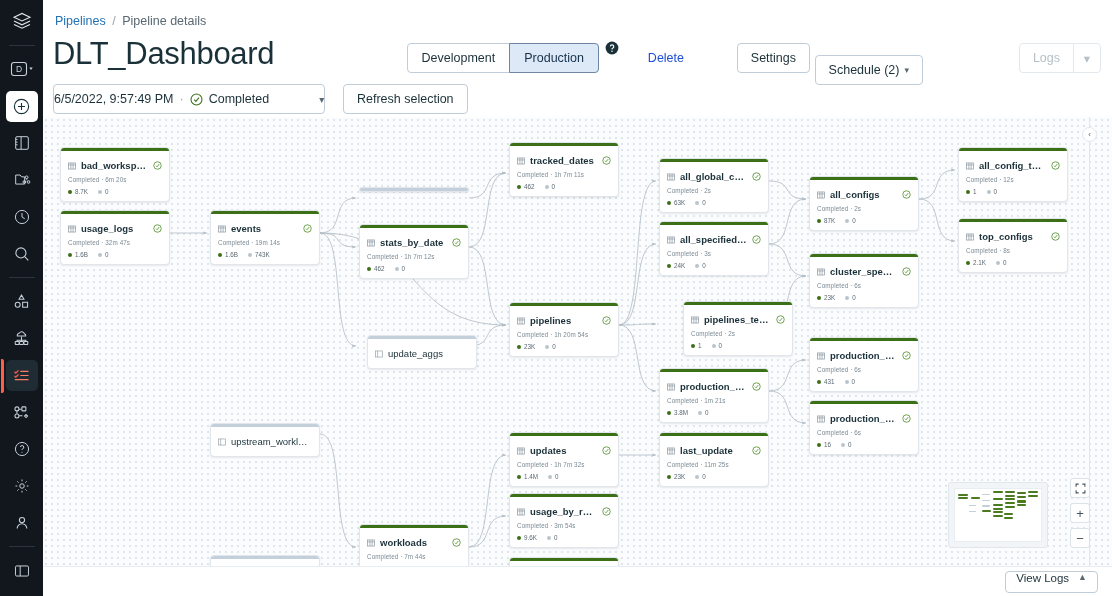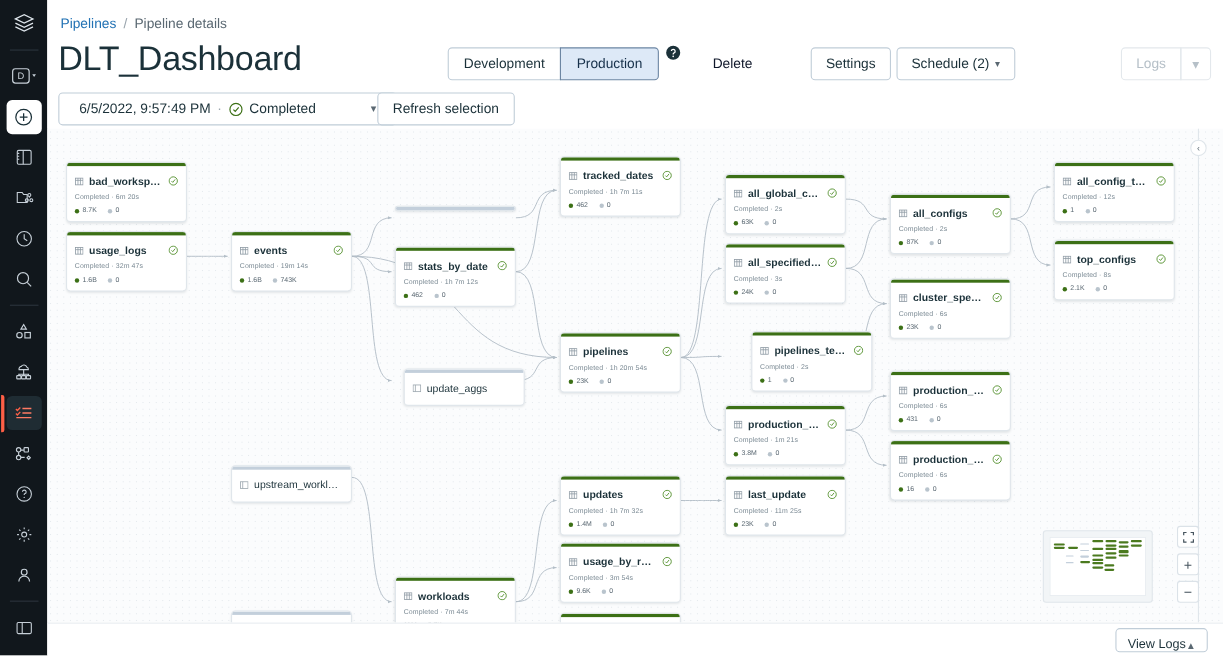--- a/index.html
+++ b/index.html
@@ -54,33 +54,33 @@
   .seg.on { background: #dde9f7; border-color: #6c86a3; color: #16304a; position: relative; z-index: 2; }
 
   #help-icon { position: absolute; right: 493px; top: 41px; width: 14px; height: 14px; }
 
   .hbtn {
     position: absolute; top: 43px; height: 30px; padding: 0 13px;
     display: flex; align-items: center; justify-content: center;
     font-size: 12.5px; color: #1b3139; background: #fff;
     border: 1px solid #c0cdd8; border-radius: 4px; white-space: nowrap; cursor: pointer;
   }
-  .hbtn.ghost { border-color: transparent; color: #0f172a; background: transparent; cursor: default; }
+  .hbtn.ghost { border-color: transparent; color: #1d4ed8; background: transparent; cursor: default; }
   #btn-delete { right: 414px; }
   #btn-settings { right: 302px; }
-  #btn-schedule { right: 189px; }
+  #btn-schedule { right: 189px; margin-top: 12px; }
   #btn-start { right: 38px; border-radius: 4px 0 0 4px; border-color: #e3e8ec; color: #b6c0c8; }
   #btn-start-caret {
     right: 11px; width: 28px; padding: 0; border-radius: 0 4px 4px 0;
     border-color: #e3e8ec; color: #b6c0c8; margin-left: -1px;
   }
   .caret { font-size: 9px; margin-left: 5px; color: #5a6872; }
 
   #run-select {
-    position: absolute; left: 10px; top: 84px; height: 30px; padding: 0 18px;
+    position: absolute; left: 10px; top: 84px; height: 30px; padding: 0 0;
     display: flex; align-items: center; gap: 6px;
     border: 1px solid #c0cdd8; border-radius: 4px; background: #fff;
     font-size: 12.5px; cursor: pointer;
   }
   #run-select .sep-dot { color: #9aa5ad; }
   #run-select .chev { margin-left: 44px; color: #5a6872; font-size: 10px; }
   #btn-refresh { position: absolute; left: 300px; top: 84px; }
 
   
   #canvas {
@@ -141,21 +141,21 @@
     font-size: 13px; color: #46545e; cursor: pointer; line-height: 1;
   }
 
   
   #footer {
     position: absolute; left: 43px; right: 0; bottom: 0; height: 30px;
     background: #fff; border-top: 1px solid #e8edf1;
     display: flex; align-items: center; justify-content: flex-end; padding-right: 14px;
   }
   #view-logs {
-    height: 22px; padding: 0 10px; display: flex; align-items: flex-end; 
+    height: 22px; padding: 0 10px; display: flex; align-items: flex-start; gap: 9px;
     border: 1px solid #c0cdd8; border-radius: 4px; background: #fff;
     font-size: 11.5px; color: #1b3139; cursor: pointer;
   }
 </style>
 </head>
 <body>
 
 <div id="app">
 
   <div id="rail">

